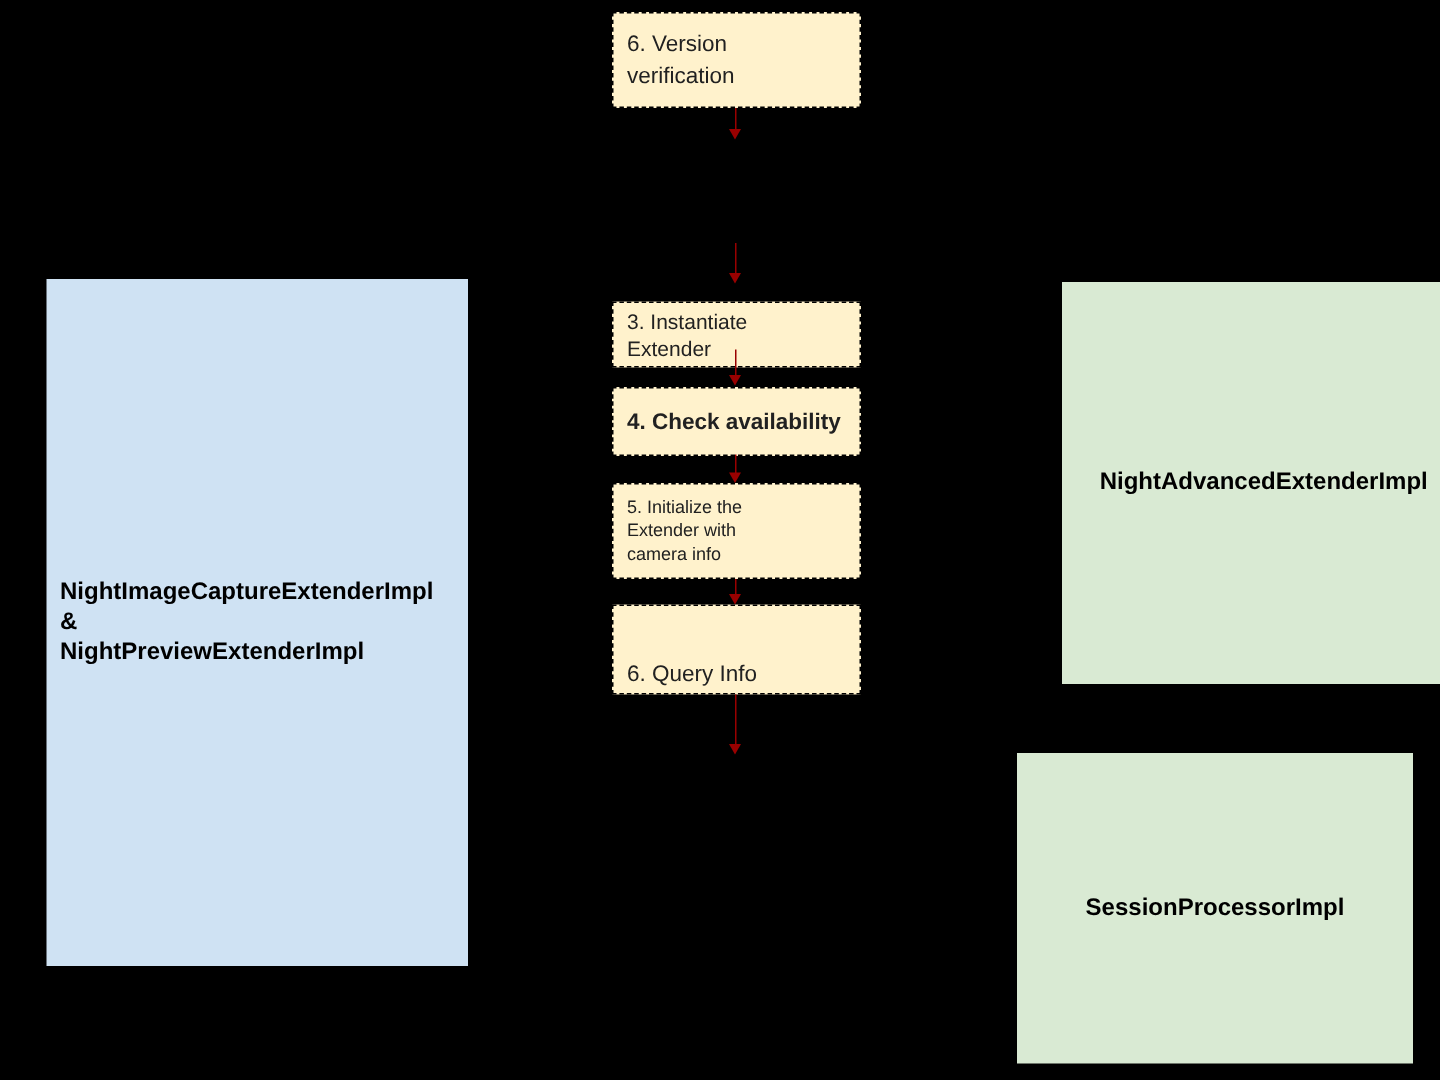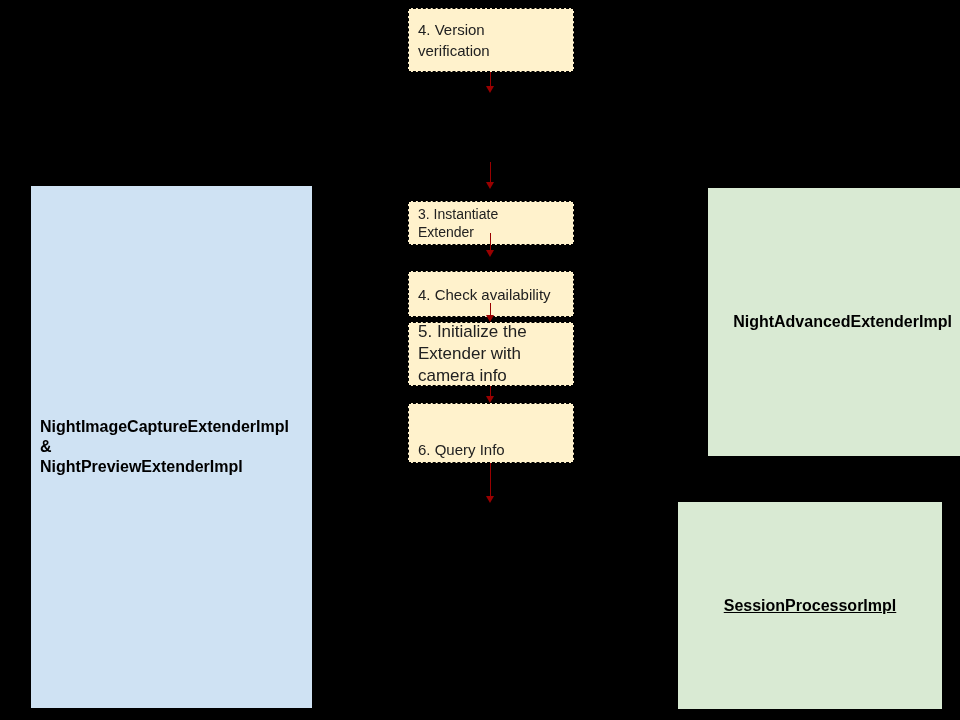--- a/index.html
+++ b/index.html
@@ -34,47 +34,46 @@
     border: 1.5px dashed var(--step-border, #000);
     color: var(--step-text, #212121);
     padding: 2px 6px 2px 9px;
     font-size: 15px;
     line-height: 1.4;
     text-align: left;
   }
   .s1 { top: 8px;   height: 64px; }
   .s2 { top: 93px;  height: 69px; }
   .s3 { top: 201px; height: 44px; font-size: 14px; line-height: 1.3; }
-  .s4 { top: 271px; height: 46px; }
-  .s5 { top: 322px; height: 64px; font-size: 17px; line-height: 1.3; }
+  .s4 { top: 258px; height: 46px; font-weight: bold; }
+  .s5 { top: 322px; height: 64px; font-size: 12px; line-height: 1.3; }
   .s6 { top: 403px; height: 60px; align-items: flex-end; }
   .s7 { top: 503px; height: 206px; font-size: 16px; line-height: 1.55; }
   
   .side {
     font-weight: bold;
     color: var(--label-text, #000);
     font-size: 16px;
     line-height: 1.25;
   }
   .blue {
-    left: 31px; top: 186px; width: 281px; height: 522px;
+    left: 31px; top: 186px; width: 281px; height: 458px;
     background: var(--blue-fill, #CFE2F3);
     padding: 0 0 0 9px;
     text-align: left;
   }
   .green1 {
     left: 708px; top: 188px; width: 269px; height: 268px;
     background: var(--green-fill, #D9EAD3);
     text-align: center;
   }
   .green2 {
     left: 678px; top: 502px; width: 264px; height: 207px;
     background: var(--green-fill, #D9EAD3);
     text-align: center;
-    text-decoration: underline;
   }
   
   .arrow {
     position: absolute;
     left: 486px;
     width: 9px;
   }
   .arrow::before {
     content: "";
     position: absolute;
@@ -114,21 +113,21 @@
   </div>
 
   <div class="box side green1">
     <span>NightAdvancedExtenderImpl</span>
   </div>
   <div class="box side green2">
     <span>SessionProcessorImpl</span>
   </div>
 
   <div class="box step s1">
-    <span>4. Version
+    <span>6. Version
 verification</span>
   </div>
   <div class="box step s3">
     <span>3. Instantiate
 Extender</span>
   </div>
   <div class="box step s4">
     <span>4. Check availability</span>
   </div>
   <div class="box step s5">

